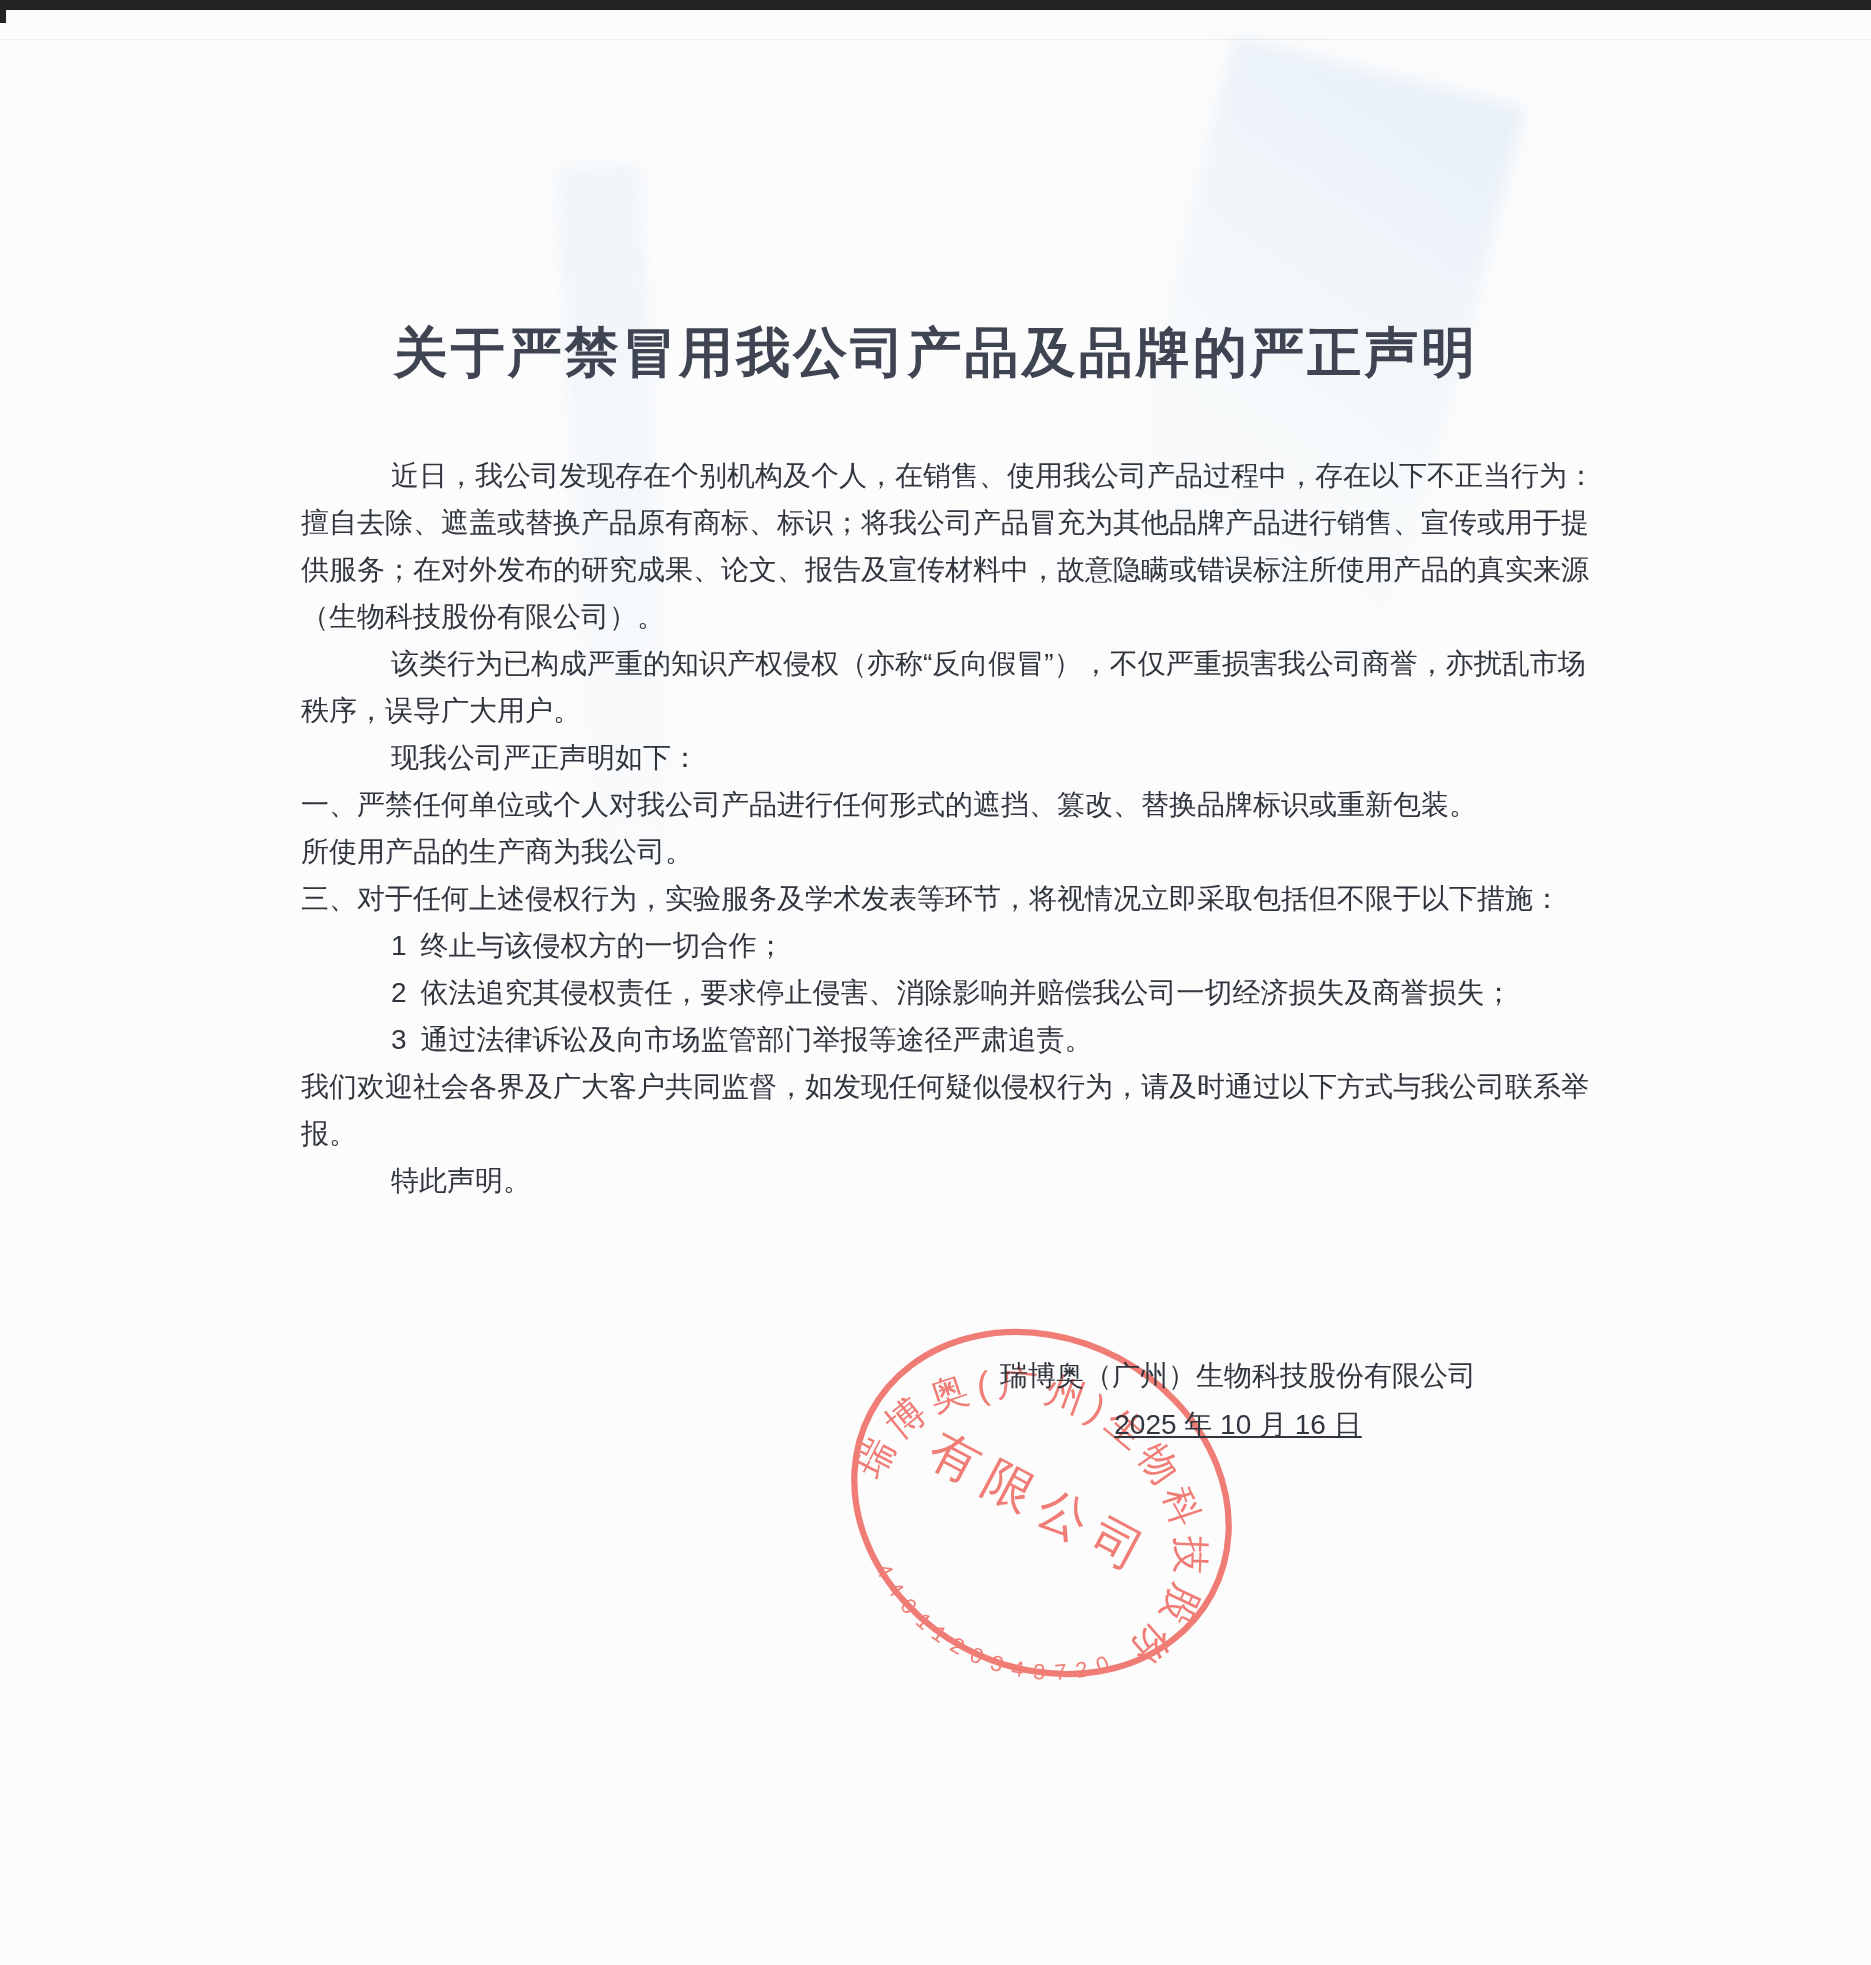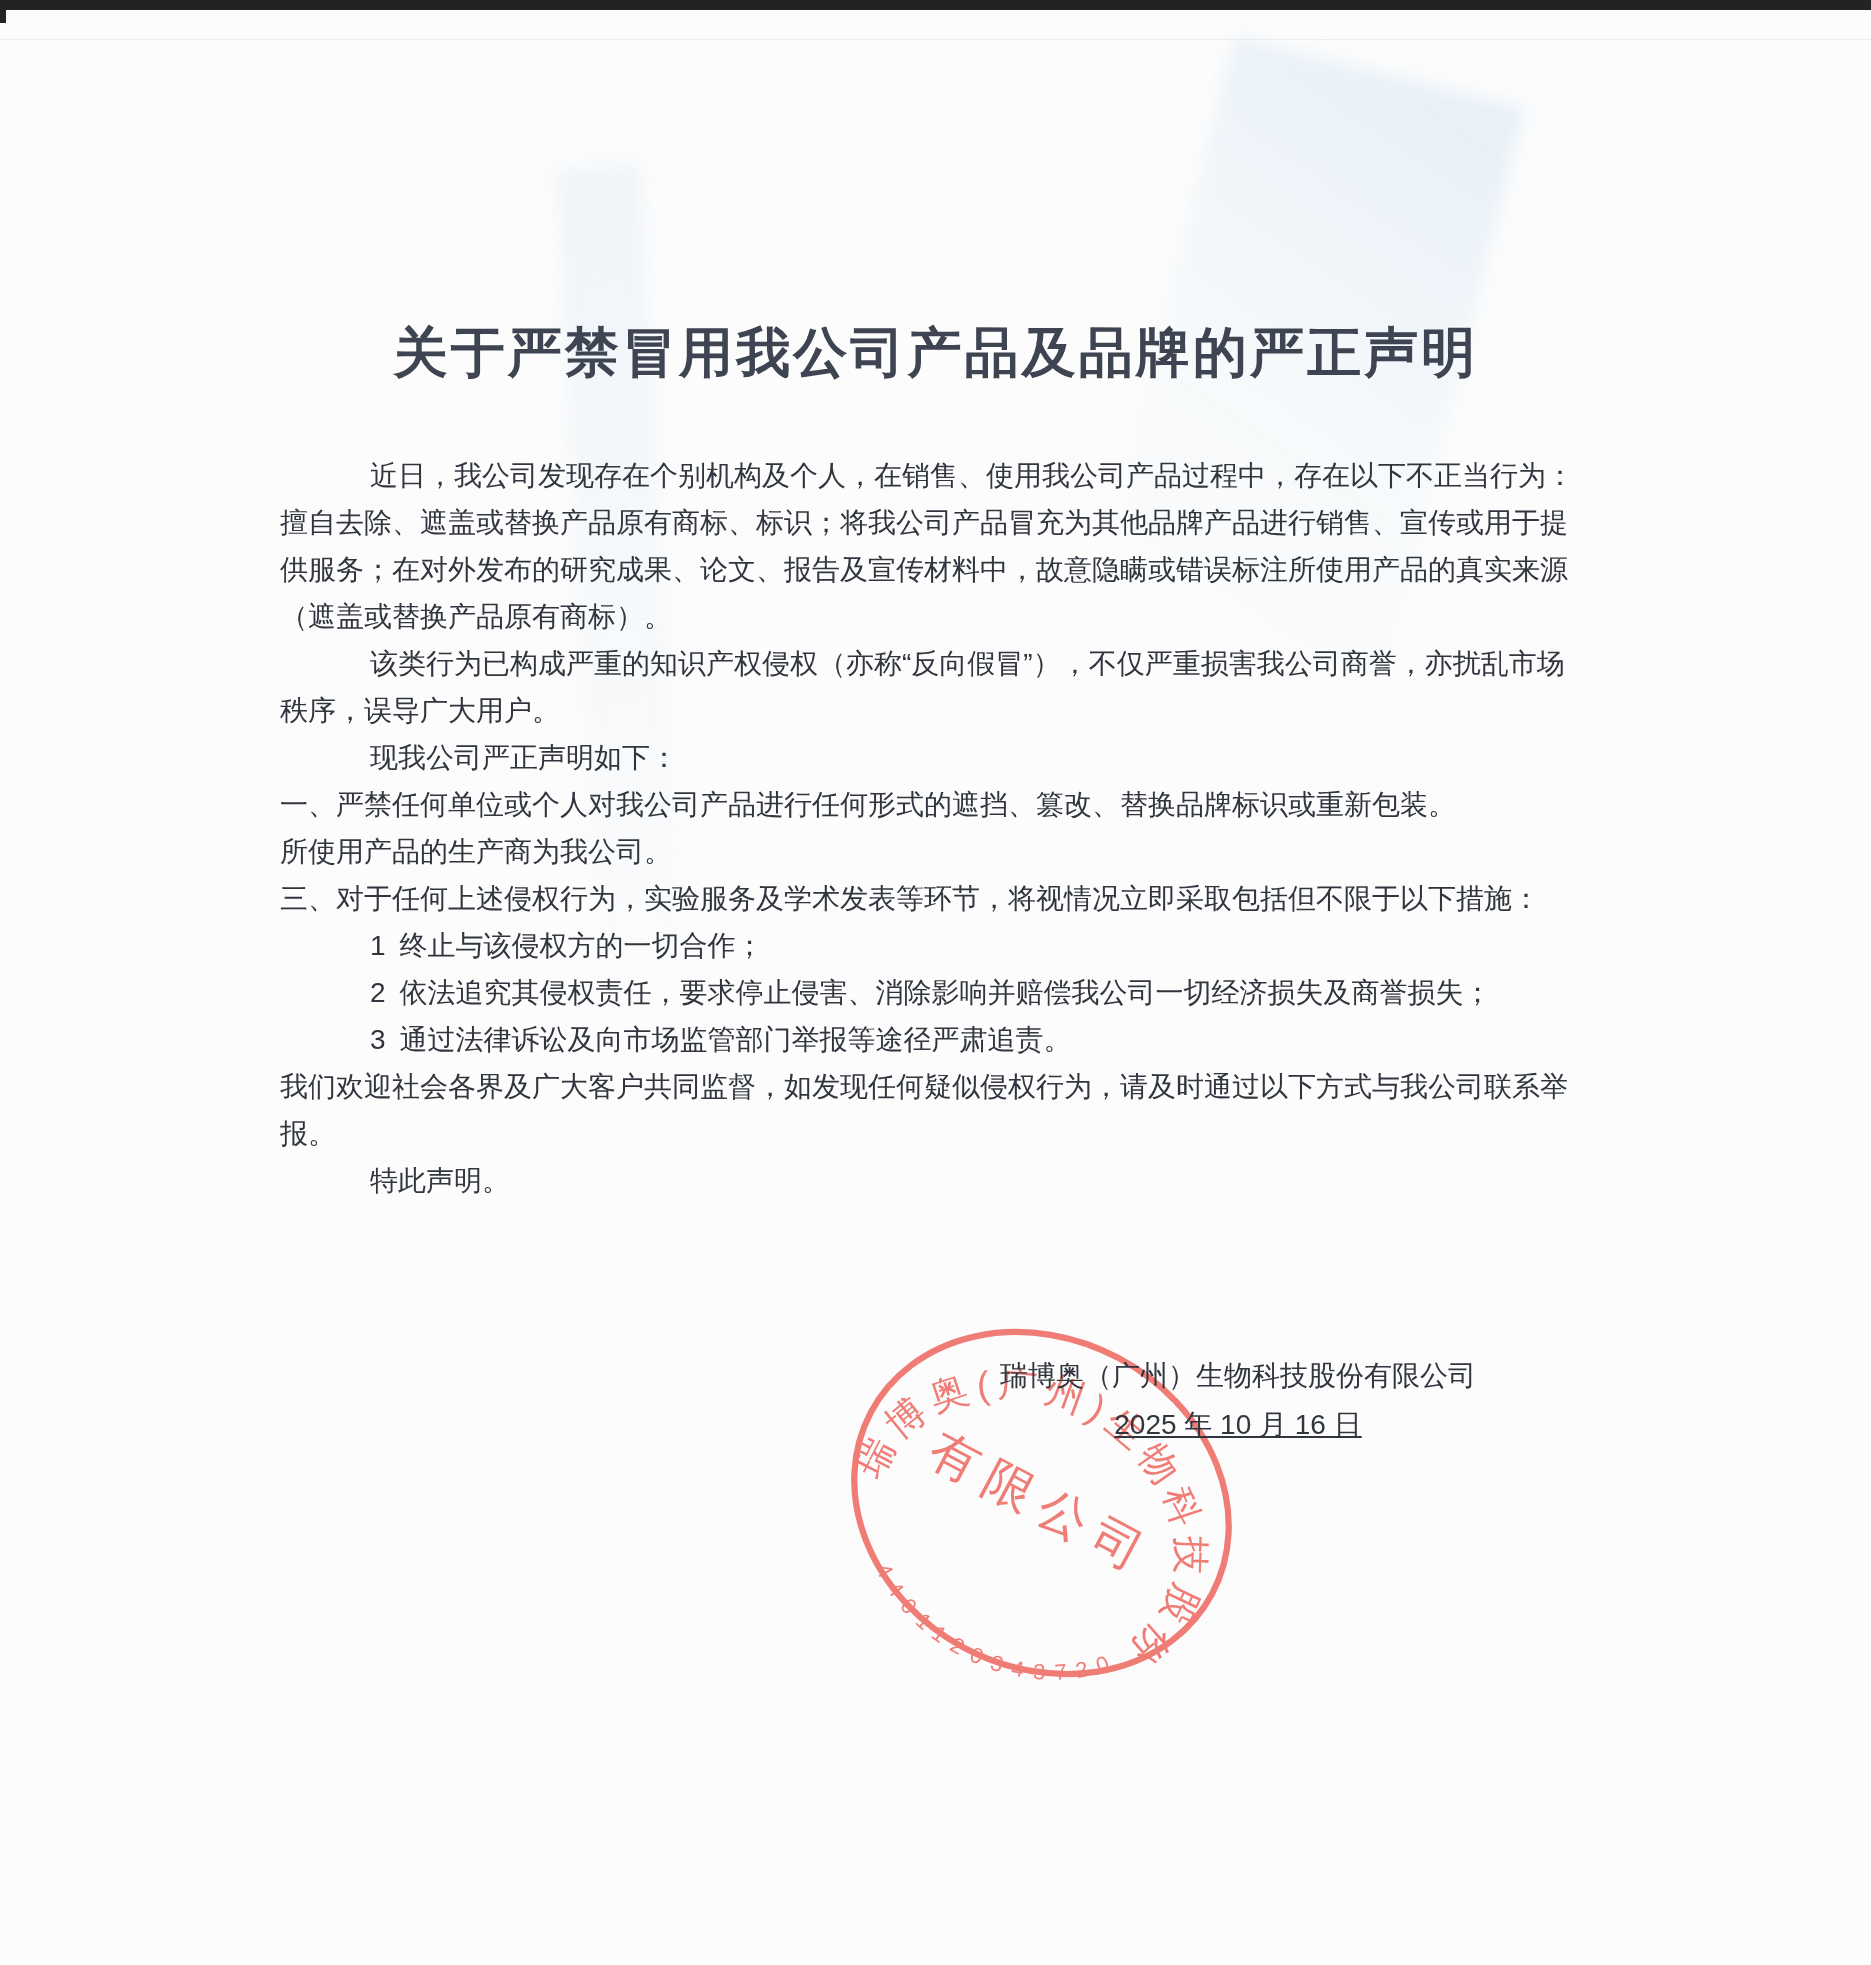--- a/index.html
+++ b/index.html
@@ -56,21 +56,21 @@
   }
 
   .body-text {
     position: absolute; left: 280px; top: 452px;
     width: 1336px;
     font-size: 28px;
     line-height: 47px;
     color: #30353e;
     z-index: 3;
   }
-  .line { white-space: nowrap; }
+  .line { white-space: nowrap; margin-left: 21px; }
   .line.ind { padding-left: 90px; }
 
   .signature {
     position: absolute; left: 943px; top: 1351px;
     width: 590px;
     text-align: center;
     font-size: 28px;
     line-height: 49px;
     color: #30353e;
     z-index: 3;
@@ -98,21 +98,21 @@
   <div class="scan-line"></div>
   <div class="streak-a"></div>
   <div class="streak-b"></div>
 
   <div class="doc-title">关于严禁冒用我公司产品及品牌的严正声明</div>
 
   <div class="body-text">
     <div class="line ind">近日，我公司发现存在个别机构及个人，在销售、使用我公司产品过程中，存在以下不正当行为：</div>
     <div class="line">擅自去除、遮盖或替换产品原有商标、标识；将我公司产品冒充为其他品牌产品进行销售、宣传或用于提</div>
     <div class="line">供服务；在对外发布的研究成果、论文、报告及宣传材料中，故意隐瞒或错误标注所使用产品的真实来源</div>
-    <div class="line">（遮盖或替换产品原有商标）。</div>
+    <div class="line">（生物科技股份有限公司）。</div>
     <div class="line ind">该类行为已构成严重的知识产权侵权（亦称“反向假冒”），不仅严重损害我公司商誉，亦扰乱市场</div>
     <div class="line">秩序，误导广大用户。</div>
     <div class="line ind">现我公司严正声明如下：</div>
     <div class="line">一、严禁任何单位或个人对我公司产品进行任何形式的遮挡、篡改、替换品牌标识或重新包装。</div>
     <div class="line">所使用产品的生产商为我公司。</div>
     <div class="line">三、对于任何上述侵权行为，实验服务及学术发表等环节，将视情况立即采取包括但不限于以下措施：</div>
     <div class="line ind">1 终止与该侵权方的一切合作；</div>
     <div class="line ind">2 依法追究其侵权责任，要求停止侵害、消除影响并赔偿我公司一切经济损失及商誉损失；</div>
     <div class="line ind">3 通过法律诉讼及向市场监管部门举报等途径严肃追责。</div>
     <div class="line">我们欢迎社会各界及广大客户共同监督，如发现任何疑似侵权行为，请及时通过以下方式与我公司联系举</div>

